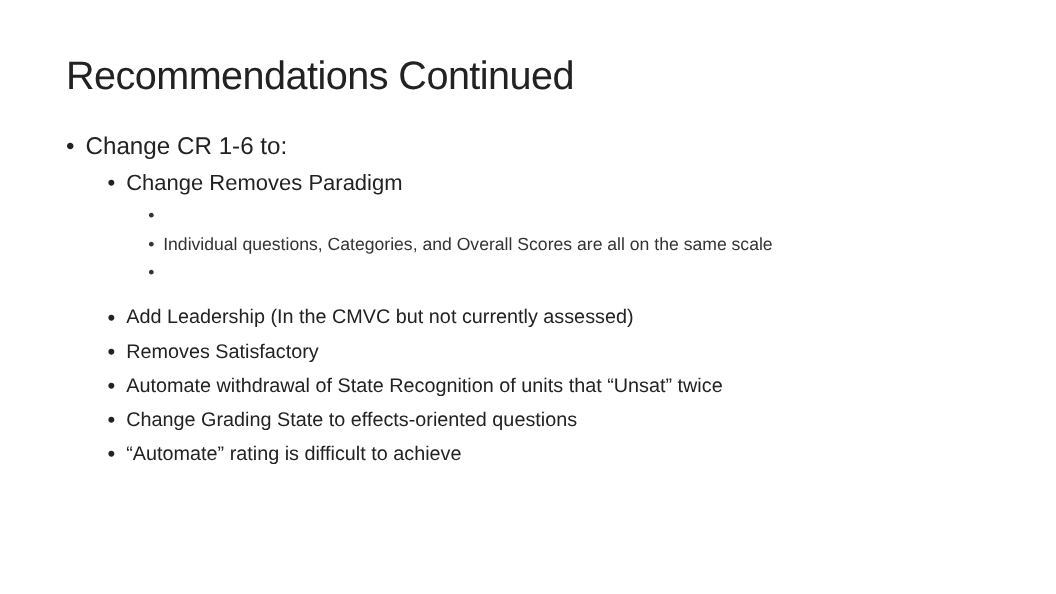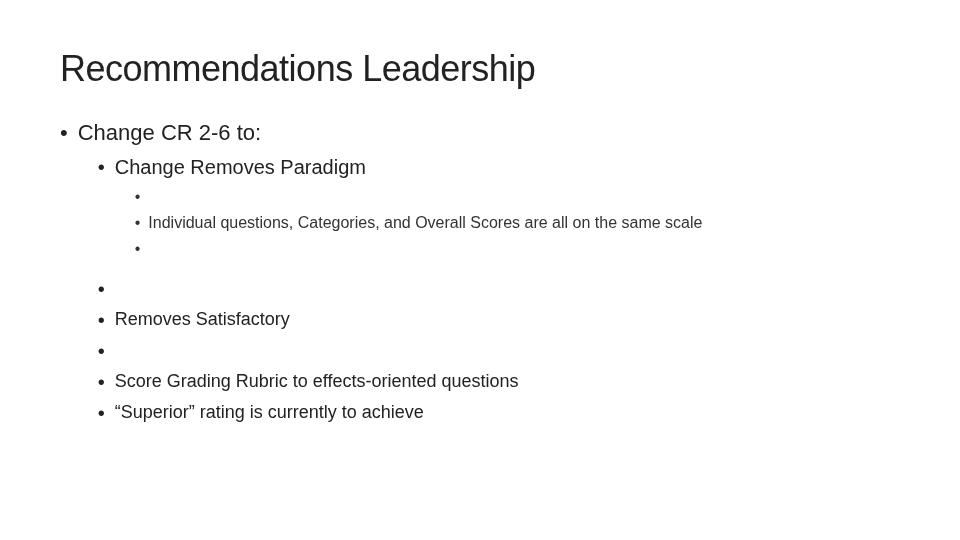--- a/index.html
+++ b/index.html
@@ -109,27 +109,27 @@
     }
 
     .text-content {
       line-height: 1.4;
     }
   </style>
 </head>
 <body>
 
 <div class="slide">
-  <h1 class="slide-title">Recommendations Leadership</h1>
+  <h1 class="slide-title">Recommendations Continued</h1>
 
   <ul class="level1">
     <li>
       <span class="bullet1">•</span>
       <div class="text-content">
-        <span>Change CR 2-6 to:</span>
+        <span>Change CR 1-6 to:</span>
 
         <ul class="level2">
           <li>
             <span class="bullet2">•</span>
             <div>
               <span>Change Removes Paradigm</span>
               <ul class="level3">
                 <li>
                   <span class="bullet3">•</span>
                 </li>
@@ -141,33 +141,35 @@
                   <span class="bullet3">•</span>
                 </li>
               </ul>
             </div>
           </li>
         </ul>
 
         <ul class="level2 level2-list-items">
           <li>
             <span class="bullet2">•</span>
+            <span>Add Leadership (In the CMVC but not currently assessed)</span>
           </li>
           <li>
             <span class="bullet2">•</span>
             <span>Removes Satisfactory</span>
           </li>
           <li>
             <span class="bullet2">•</span>
+            <span>Automate withdrawal of State Recognition of units that “Unsat” twice</span>
           </li>
           <li>
             <span class="bullet2">•</span>
-            <span>Score Grading Rubric to effects-oriented questions</span>
+            <span>Change Grading State to effects-oriented questions</span>
           </li>
           <li>
             <span class="bullet2">•</span>
-            <span>“Superior” rating is currently to achieve</span>
+            <span>“Automate” rating is difficult to achieve</span>
           </li>
         </ul>
       </div>
     </li>
   </ul>
 </div>
 
 </body></html>

